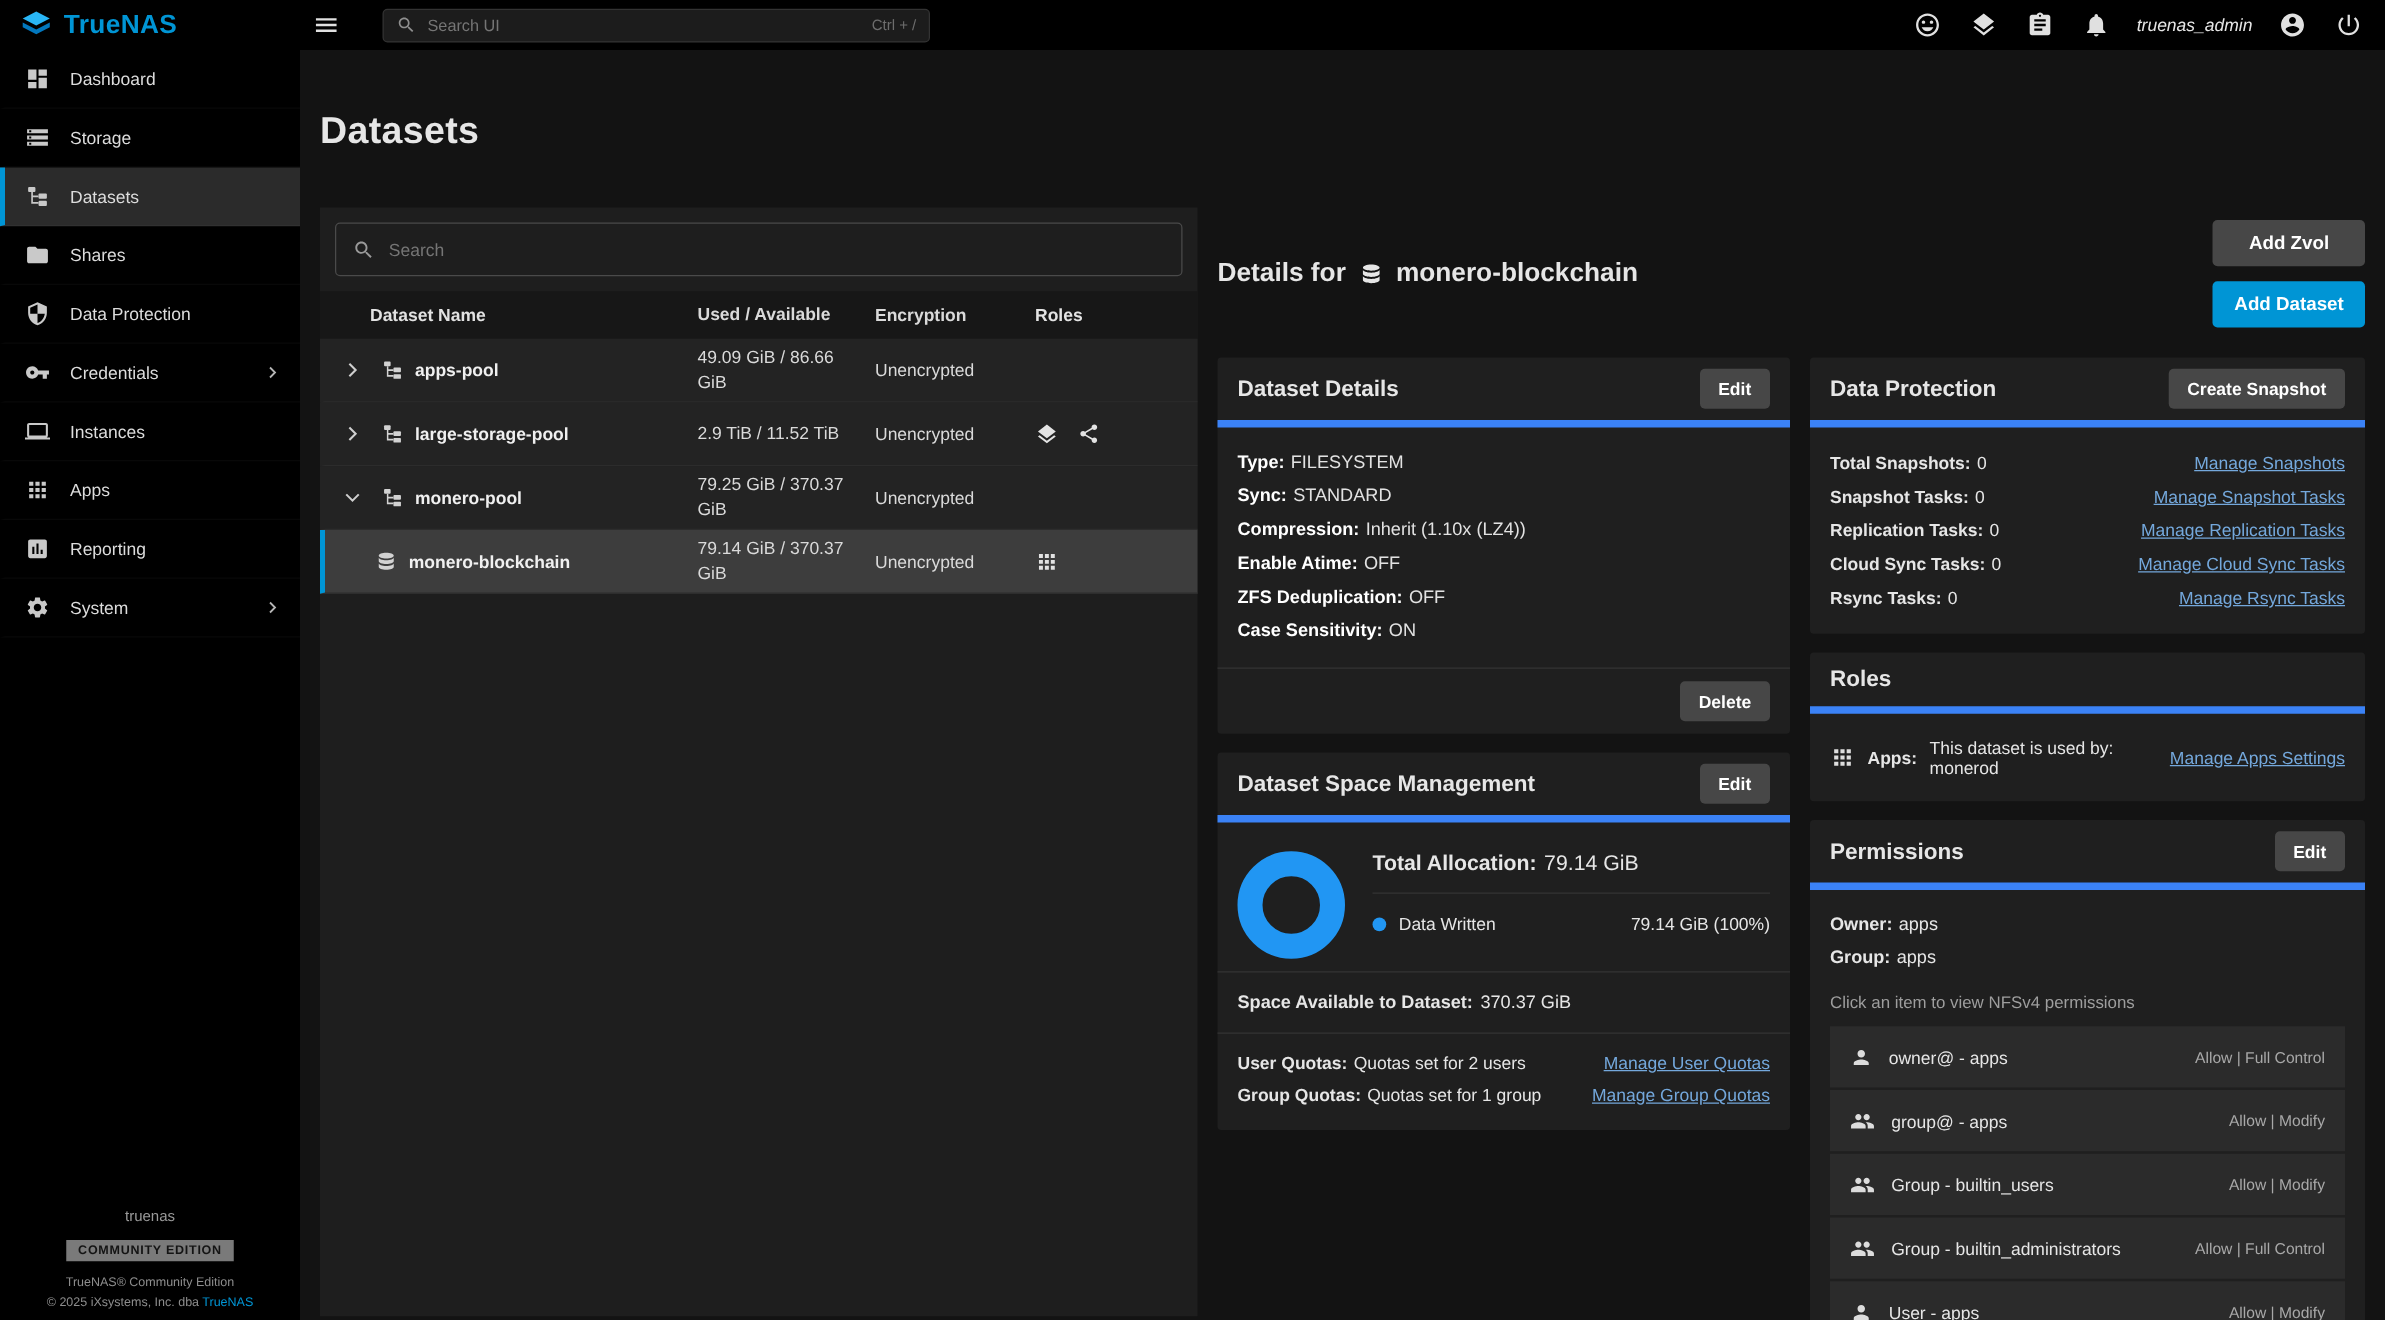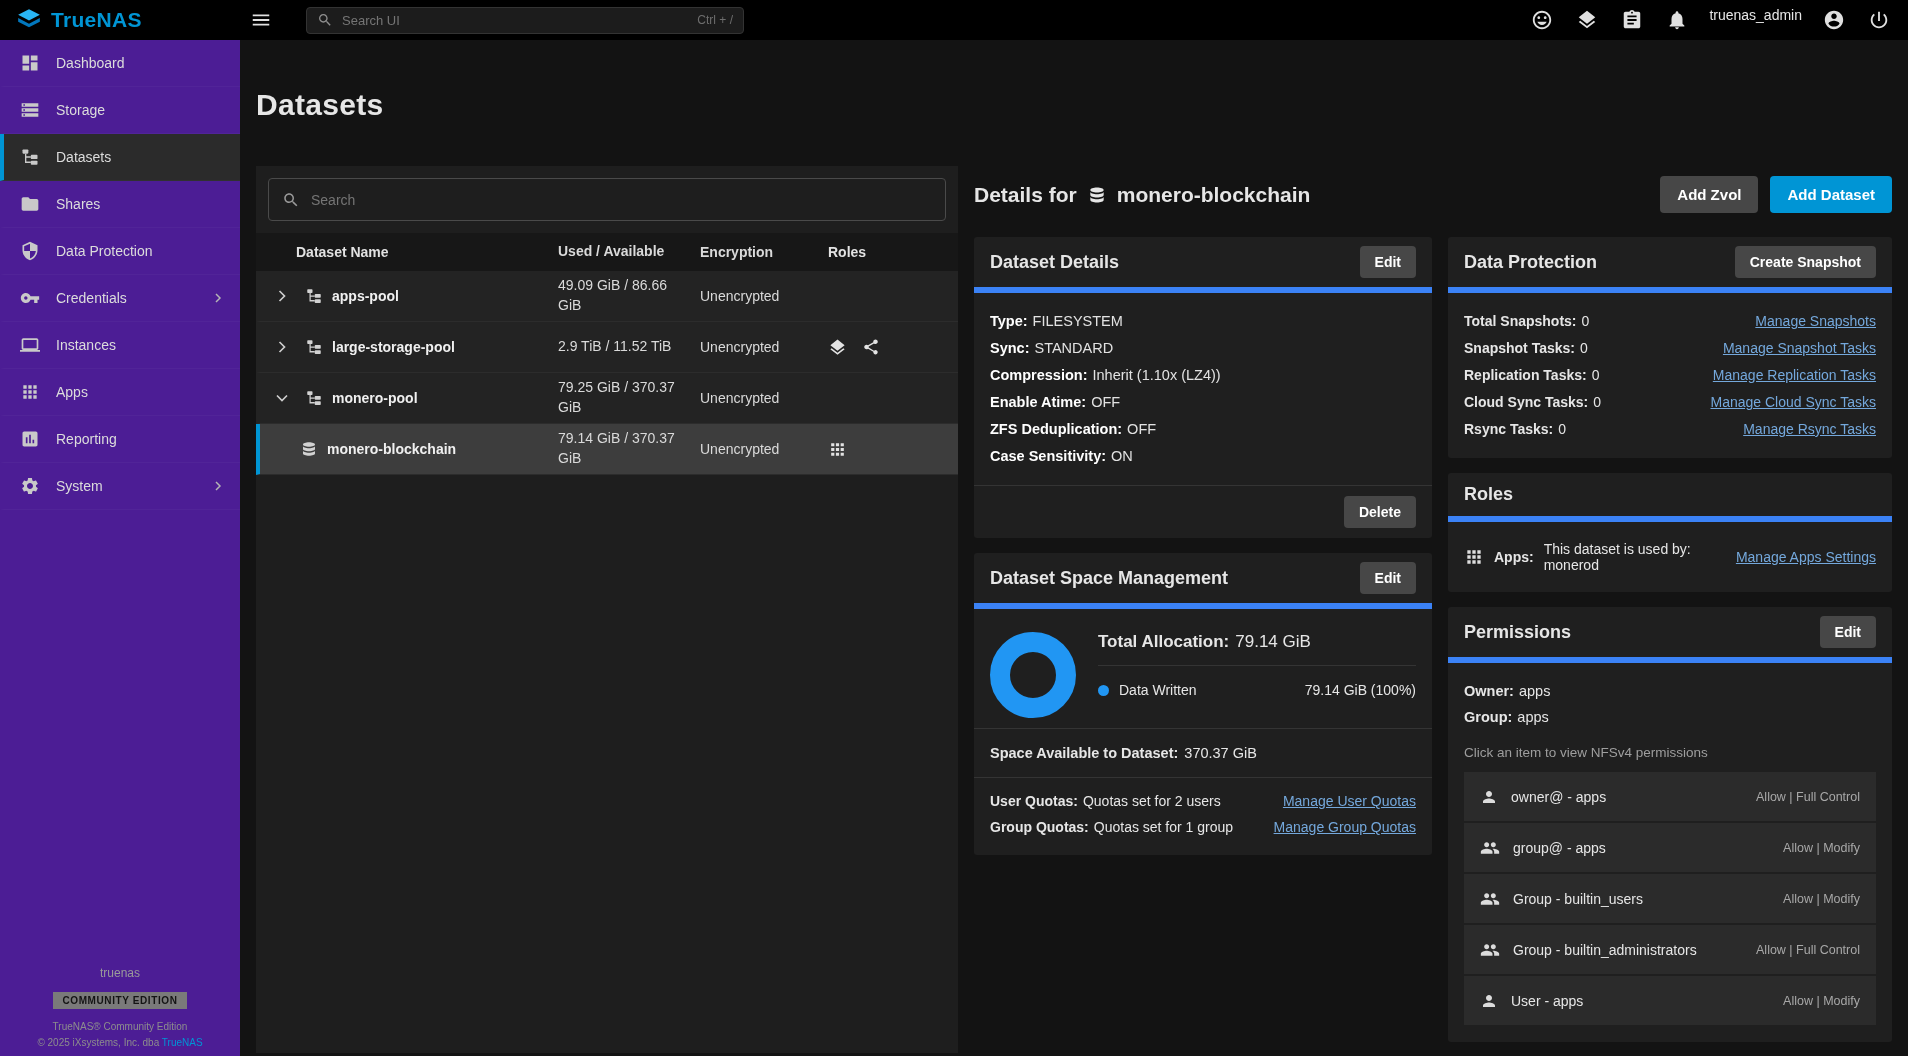--- a/index.html
+++ b/index.html
@@ -21,28 +21,28 @@
   .logo-text { font-size: 21px; font-weight: bold; color: var(--accent, #1aa3dc); letter-spacing: .3px; }
   .iconbtn { background:none; border:none; color:#e0e0e0; cursor:pointer; padding:2px; display:flex; align-items:center; }
   .topsearch {
     display:flex; align-items:center; gap:9px;
     width: 438px; height: 27px;
     background:#1c1c1c; border:1px solid #333; border-radius:4px;
     padding: 0 10px; color:#8f8f8f; margin-left: 18px;
   }
   .topsearch input { flex:1; background:transparent; border:none; outline:none; color:#cfcfcf; font-size:13px; font-family:inherit; }
   .topsearch .shortcut { font-size:12px; color:#6d6d6d; }
-  .top-right { margin-left:auto; display:flex; gap:19px; }
+  .top-right { margin-left:auto; display:flex; align-items:center; gap:19px;font-style:italic; }
   .username { font-size:14px; color:#e6e6e6; cursor:pointer; }
 
   
   .shell { display:flex; height: 1016px; }
 
   
-  .sidebar { width:240px; background:#4c1d95; position:relative; flex-shrink:0; }
+  .sidebar { width:240px; background:#000000; position:relative; flex-shrink:0; }
   .nav-item {
     display:flex; align-items:center; gap:16px;
     height:47px; padding:0 14px 0 16px;
     font-size:14px; color:#dcdcdc;
     border-left:4px solid transparent;
     border-bottom:1px solid rgba(255,255,255,.03);
     cursor:pointer;
   }
   .nav-item .nicon { color:#c9c9c9; width:20px; }
   .nav-item.active { background:#2b2b2b; border-left-color: var(--accent,#0095d5); }
@@ -82,21 +82,21 @@
   .row-name { display:flex; align-items:center; gap:9px; padding-left:12px; }
   .row-name.child { padding-left:40px; }
   .expander { width:24px; color:#cfcfcf; display:flex; }
   .type-icon { color:#d2d2d2; }
   .ds-name { font-size:14px; font-weight:bold; color:#f0f0f0; }
 
   
   .details-col { flex:1; min-width:0; }
   .details-head { display:flex; align-items:center; margin:10px 0 24px; }
   .details-title { font-size:21px; font-weight:bold; display:flex; align-items:center; gap:10px; }
-  .head-buttons { margin-left:auto; display:flex; gap:12px; }
+  .head-buttons { margin-left:auto; display:flex; gap:12px;flex-direction:column; }
   .btn { border:none; border-radius:4px; color:#fff; font-family:inherit; font-size:15px; font-weight:600; padding:10px 17px; cursor:pointer; }
   .btn-gray { background:#474747; }
   .btn-blue { background: var(--accent,#0095d5); }
   .btn-sm { font-size:14px; padding:8px 15px; }
 
   .cards { display:flex; gap:16px; align-items:flex-start; }
   .col-mid { width:458px; flex-shrink:0; }
   .col-right { flex:1; min-width:0; }
   .card { background:#1f1f1f; border-radius:3px; margin-bottom:15px; }
   .card-head { display:flex; align-items:center; justify-content:space-between; min-height:49px; padding:9px 16px; border-bottom:6px solid #3b82f6; }

